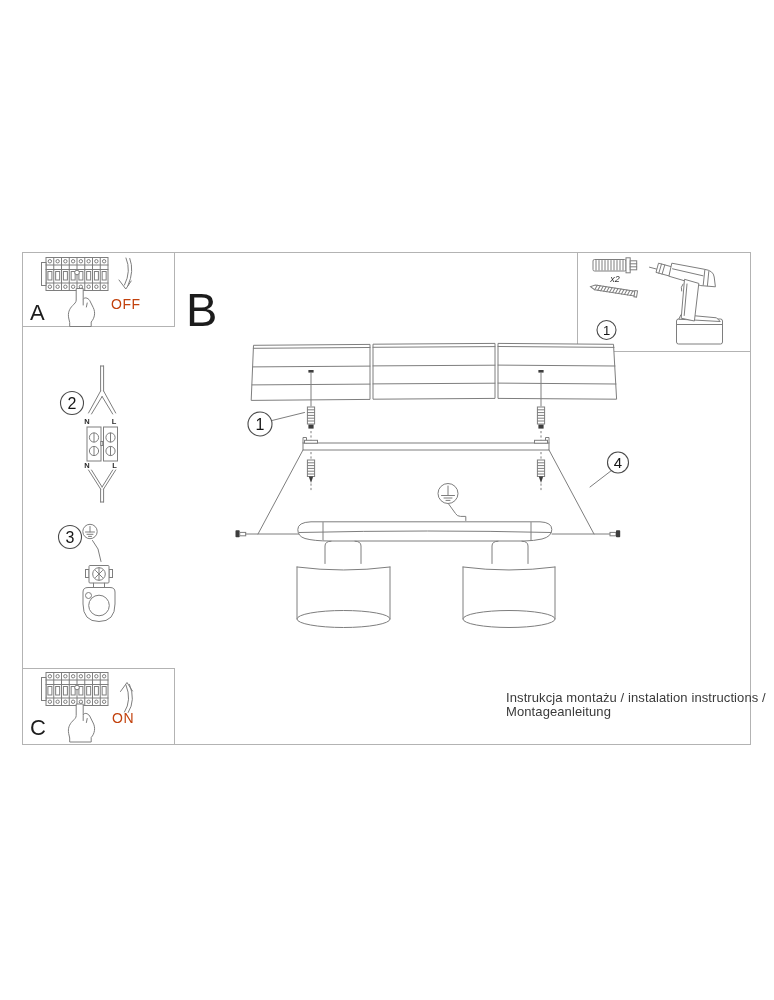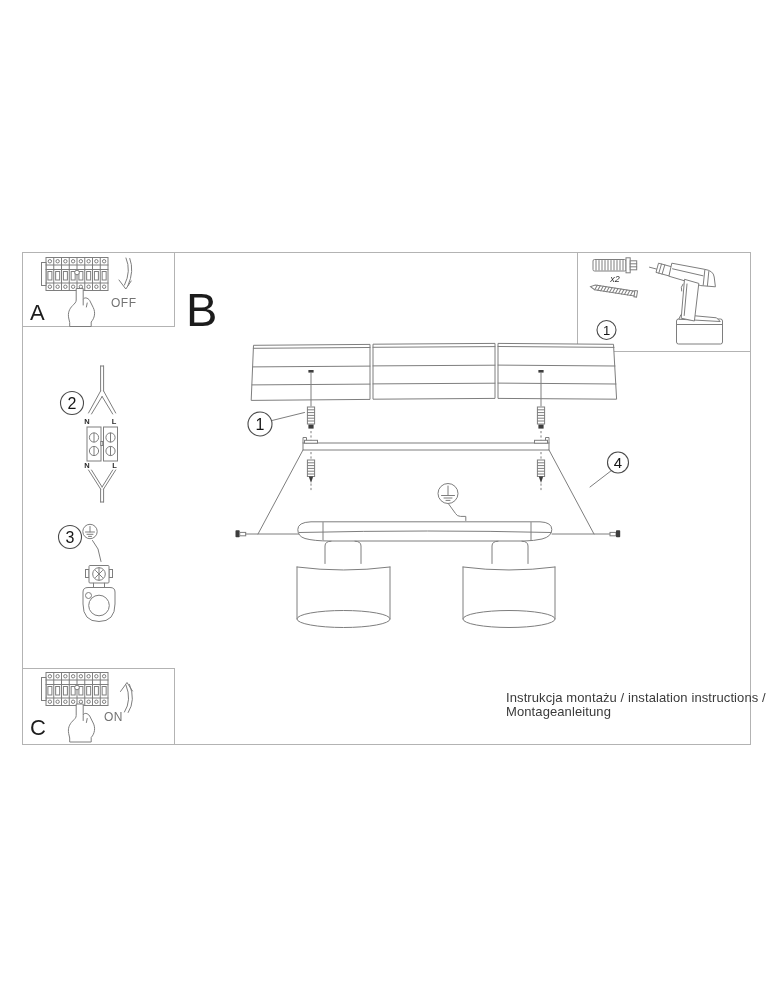--- a/index.html
+++ b/index.html
@@ -15,21 +15,21 @@
   .ln{stroke:#7e7e7e;stroke-width:1;fill:none;stroke-linecap:round}
   .lnw{stroke:#7e7e7e;stroke-width:1;fill:#fff}
   .dk{fill:#3d3d3d;stroke:none}
   .dsh{stroke:#7e7e7e;stroke-width:1;fill:none;stroke-dasharray:2.2 2.2}
   .callout{stroke:#4a4a4a;stroke-width:1.1;fill:#fff}
   .callout-txt{fill:#161616;text-anchor:middle;font-family:"Liberation Sans",sans-serif}
   .small-lbl{fill:#2a2a2a;font-weight:bold;font-size:7.5px;text-anchor:middle;font-family:"Liberation Sans",sans-serif}
   .qty-txt{fill:#333;font-style:italic;font-size:9px;text-anchor:middle;font-family:"Liberation Sans",sans-serif}
   .big-letter{font-size:47px;color:#1c1c1c}
   .corner-letter{font-size:22px;color:#1c1c1c}
-  .switch-word{font-size:12px;color:#737373;letter-spacing:.5px}
+  .switch-word{font-size:14px;color:#c2410c;letter-spacing:.5px}
   .footer{left:506px;top:691px;font-size:13px;line-height:13.5px;color:#3a3a3a;letter-spacing:.1px}
 </style>
 </head>
 <body>
 
 <svg class="layer" width="0" height="0" aria-hidden="true">
   <defs>
     <g id="breaker-panel">
       <rect class="lnw" x="0" y="0" width="62" height="33"></rect>
       <rect class="lnw" x="-4.5" y="5" width="4.5" height="23"></rect>
@@ -242,17 +242,17 @@
 <div class="frame" id="box-c"></div>
 <svg class="layer" style="left:22px;top:668px" width="153" height="77" viewBox="22 668 153 77">
   <use href="#breaker-panel" transform="translate(46,672.5)"></use>
   <use href="#pointing-hand" transform="translate(76,704)"></use>
   <g>
     <path class="ln" d="M124.5,712 Q132,700 126,685 M128.2,712.5 Q136,700 129.5,684.5"></path>
     <path class="ln" d="M120.5,691.5 L127,682.5 L132.5,691"></path>
   </g>
 </svg>
 <div class="abs corner-letter" style="left:30px;top:715px">C</div>
-<div class="abs switch-word" style="left:104px;top:710px">ON</div>
+<div class="abs switch-word" style="left:112px;top:710px">ON</div>
 
 <div class="abs footer">
   <div>Instrukcja montażu / instalation instructions / Montageanleitung</div>
 </div>
 
 </body></html>

